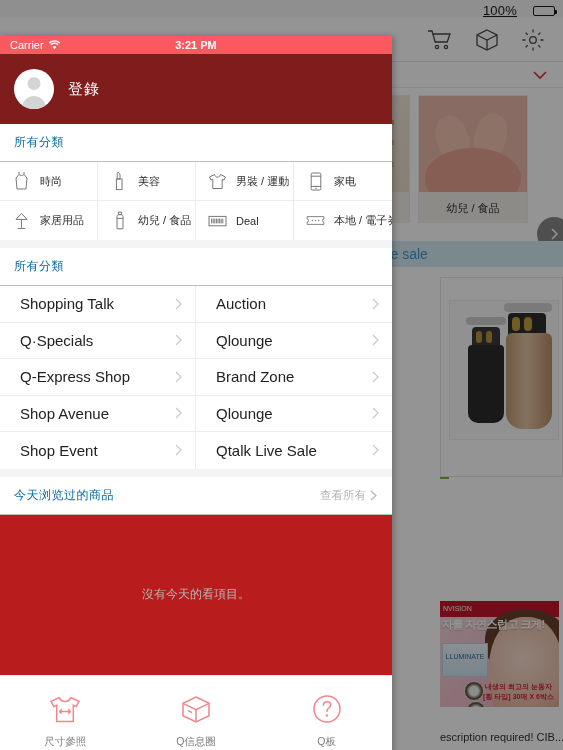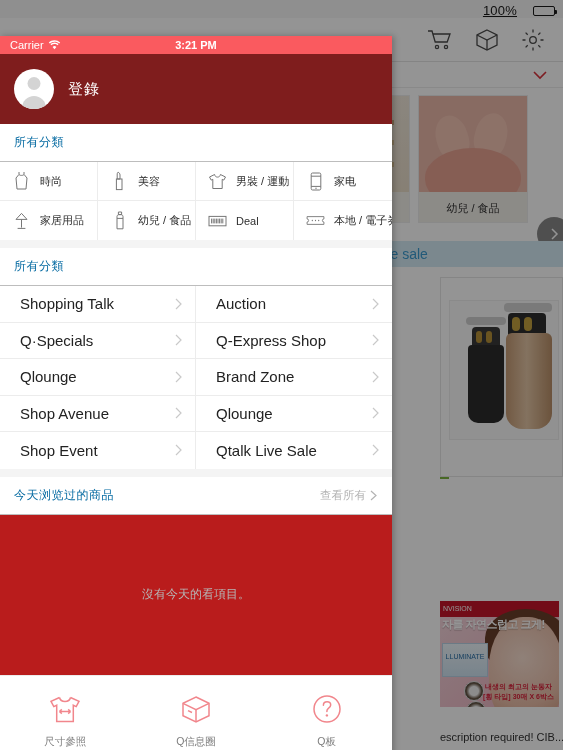--- a/index.html
+++ b/index.html
@@ -545,29 +545,29 @@
       </div>
       <div class="svccell">
         <span class="lbl">Q·Specials</span>
         <span class="chev">
           <svg width="9" height="14" viewBox="0 0 9 14" fill="none" stroke="#c9c9c9" stroke-width="1.2">
               <path d="M2 2l5 5-5 5"></path>
             </svg>
         </span>
       </div>
       <div class="svccell">
+        <span class="lbl">Qlounge</span>
+        <span class="chev">
+          <svg width="9" height="14" viewBox="0 0 9 14" fill="none" stroke="#c9c9c9" stroke-width="1.2">
+              <path d="M2 2l5 5-5 5"></path>
+            </svg>
+        </span>
+      </div>
+      <div class="svccell">
         <span class="lbl">Q-Express Shop</span>
-        <span class="chev">
-          <svg width="9" height="14" viewBox="0 0 9 14" fill="none" stroke="#c9c9c9" stroke-width="1.2">
-              <path d="M2 2l5 5-5 5"></path>
-            </svg>
-        </span>
-      </div>
-      <div class="svccell">
-        <span class="lbl">Qlounge</span>
         <span class="chev">
           <svg width="9" height="14" viewBox="0 0 9 14" fill="none" stroke="#c9c9c9" stroke-width="1.2">
               <path d="M2 2l5 5-5 5"></path>
             </svg>
         </span>
       </div>
       <div class="svccell">
         <span class="lbl">Brand Zone</span>
         <span class="chev">
           <svg width="9" height="14" viewBox="0 0 9 14" fill="none" stroke="#c9c9c9" stroke-width="1.2">

